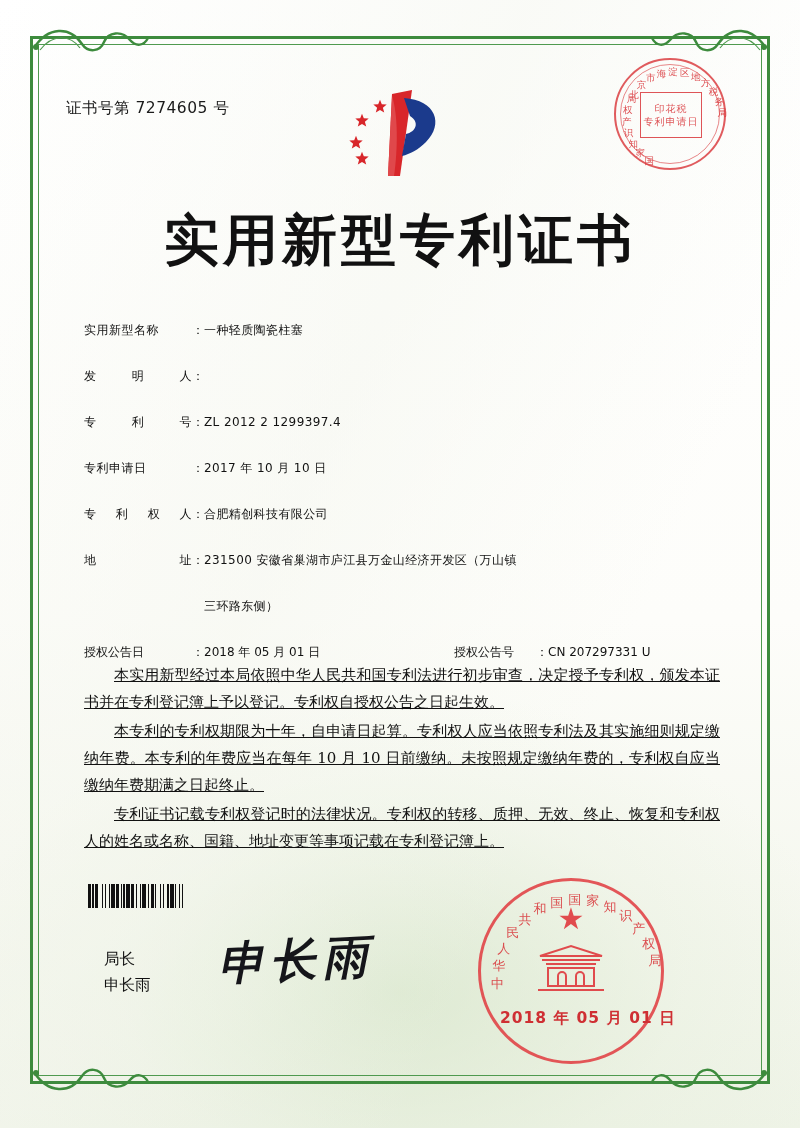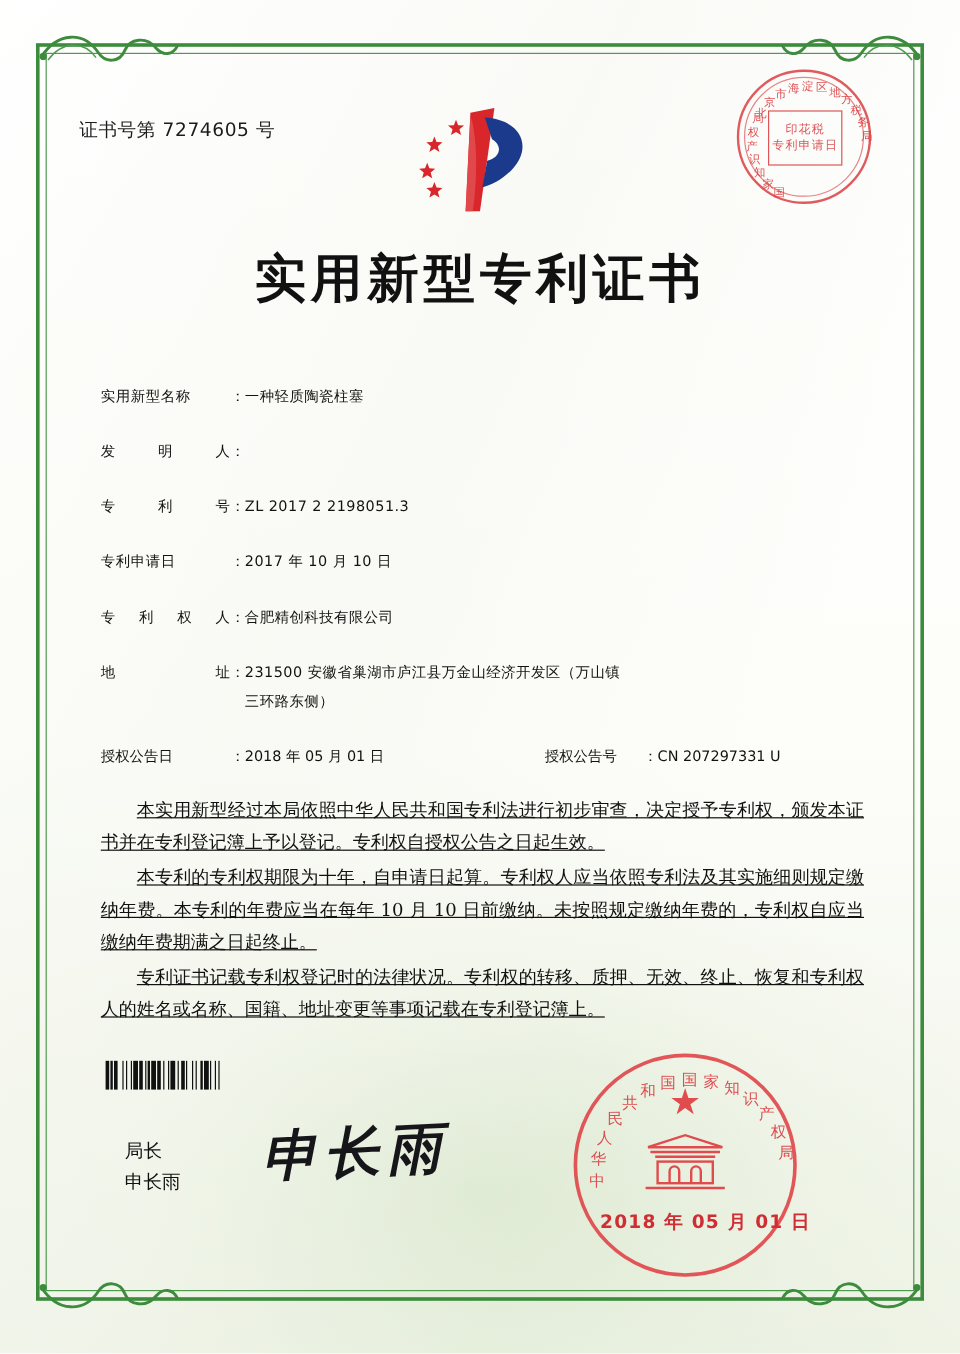--- a/index.html
+++ b/index.html
@@ -70,21 +70,21 @@
     top: 88px;
     width: 120px;
     height: 92px;
   }
   .title {
     position: absolute;
     left: 0; right: 0;
     top: 204px;
     text-align: center;
     font-family: "DejaVu Serif", "Liberation Serif", serif;
-    font-size: 43px;
+    font-size: 55px;
     font-weight: bold;
     letter-spacing: 4px;
     color: #111;
   }
 
   
   .stamp-top {
     position: absolute;
     right: 74px;
     top: 58px;
@@ -163,21 +163,21 @@
   .field-colon {
     flex: 0 0 12px;
     text-align: center;
   }
   .field-value {
     flex: 1;
     letter-spacing: 0.4px;
   }
   .field-value .second-line {
     display: block;
-    margin-top: 0;
+    margin-top: 22px;
   }
 
   
   .grant-row {
     display: flex;
     margin-bottom: 8px;
     line-height: 24px;
   }
   .grant-left { width: 370px; flex: 0 0 370px; display:flex; }
   .grant-right { flex: 1; display:flex; }
@@ -393,21 +393,21 @@
       <div class="field-colon">：</div>
     </div>
 
     <div class="field-row">
       <div class="field-label spread">
         <span>专</span>
         <span>利</span>
         <span>号</span>
       </div>
       <div class="field-colon">：</div>
-      <div class="field-value">ZL 2017 2 2198051.3</div>
+      <div class="field-value">ZL 2012 2 1299397.4</div>
     </div>
 
     <div class="field-row">
       <div class="field-label">专利申请日</div>
       <div class="field-colon">：</div>
       <div class="field-value">2017 年 10 月 10 日</div>
     </div>
 
     <div class="field-row">
       <div class="field-label spread">

